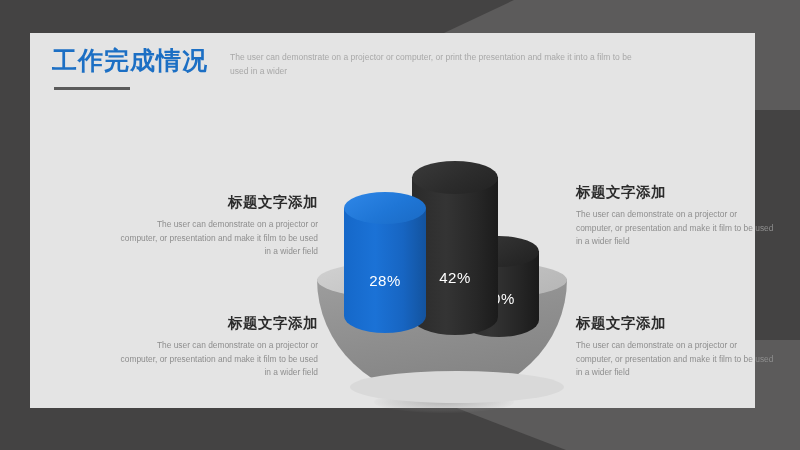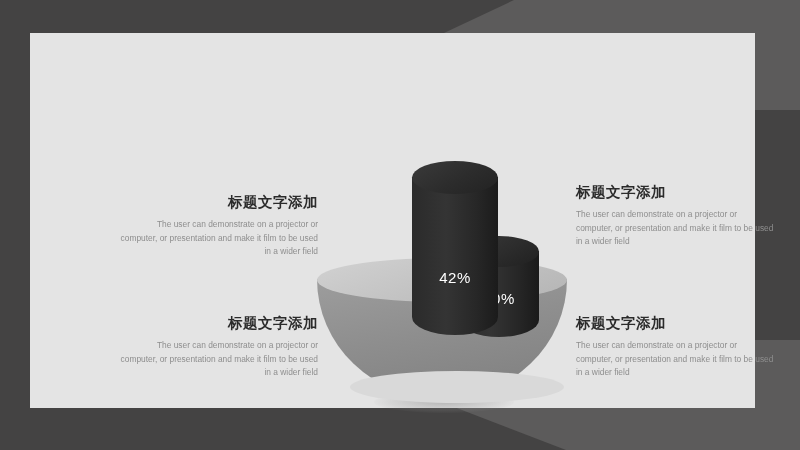--- a/index.html
+++ b/index.html
@@ -100,20 +100,25 @@
 </head>
 <body>
 
 <div id="slide">
 
   <div class="wedge wedge-tr"></div>
   <div class="wedge wedge-br"></div>
 
   <div id="card">
 
+    <div id="header">
+      <div id="title">工作完成情况</div>
+      <div id="title-rule"></div>
+      <div id="subtitle">The user can demonstrate on a projector or computer, or print the presentation and make it into a film to be used in a wider</div>
+    </div>
 
     <div class="block left" id="block-tl">
       <h3>标题文字添加</h3>
       <p>The user can demonstrate on a projector or computer, or presentation and make it film to be used in a wider field</p>
     </div>
 
     <div class="block left" id="block-bl">
       <h3>标题文字添加</h3>
       <p>The user can demonstrate on a projector or computer, or presentation and make it film to be used in a wider field</p>
     </div>
@@ -126,20 +131,25 @@
     <div class="block right" id="block-br">
       <h3>标题文字添加</h3>
       <p>The user can demonstrate on a projector or computer, or presentation and make it film to be used in a wider field</p>
     </div>
 
     <div id="graphic">
 
       <div class="shadow"></div>
       <div class="bowl-body"></div>
 
+      <div class="cyl" id="cyl-28">
+        <div class="side"></div>
+        <div class="cap"></div>
+        <div class="val">28%</div>
+      </div>
 
       <div class="cyl" id="cyl-42">
         <div class="side"></div>
         <div class="cap"></div>
         <div class="val">42%</div>
       </div>
 
       <div class="cyl" id="cyl-20">
         <div class="side"></div>
         <div class="cap"></div>

